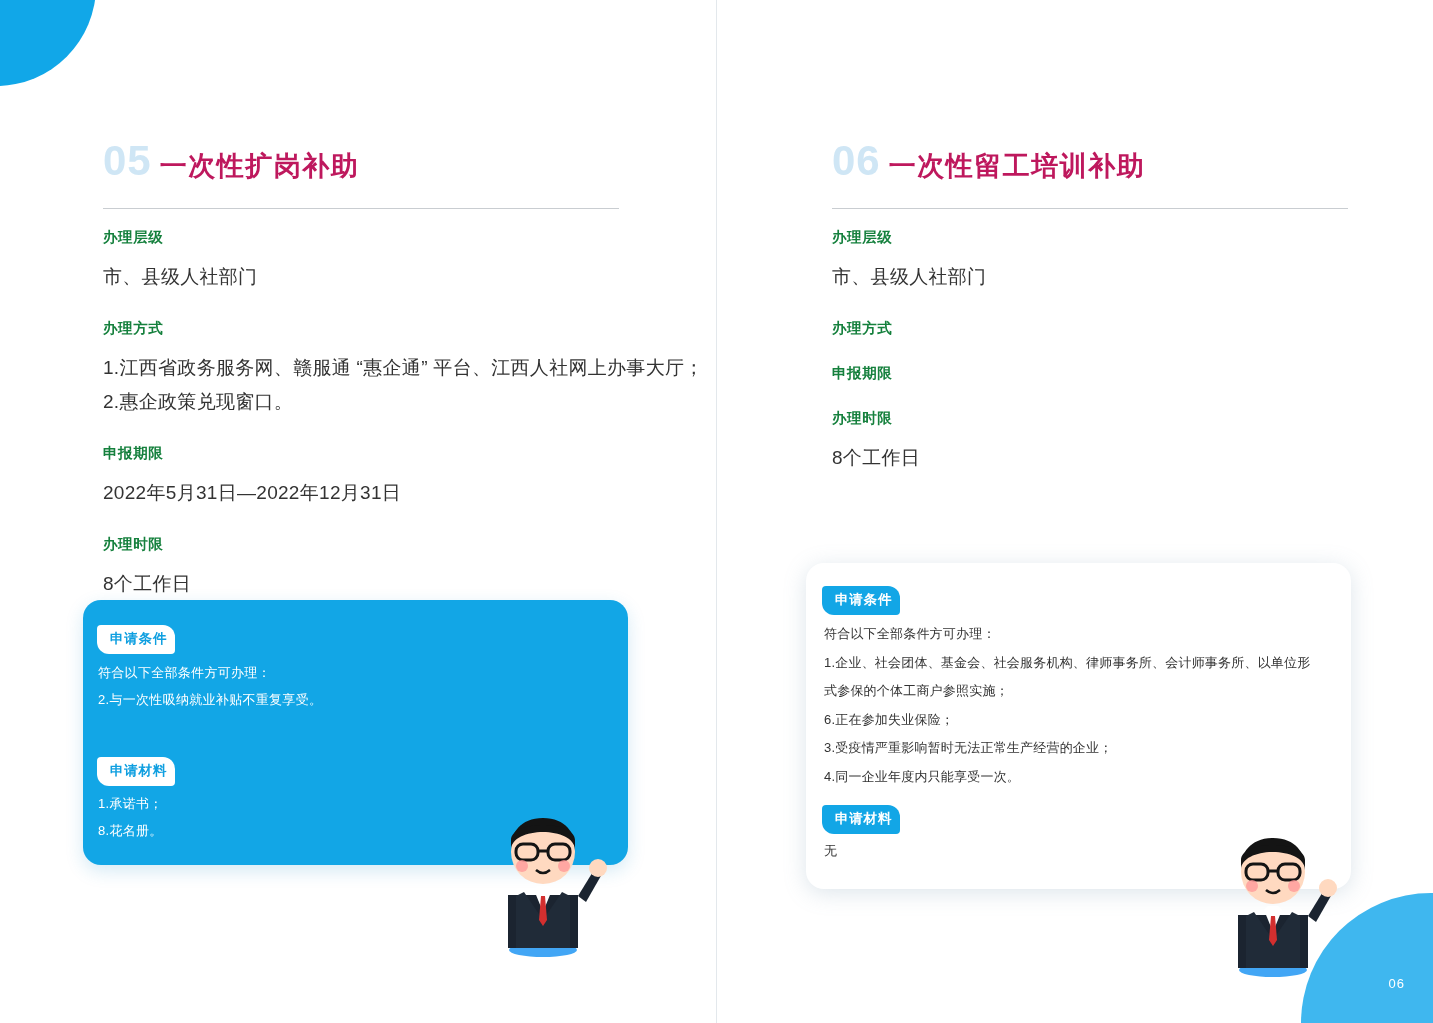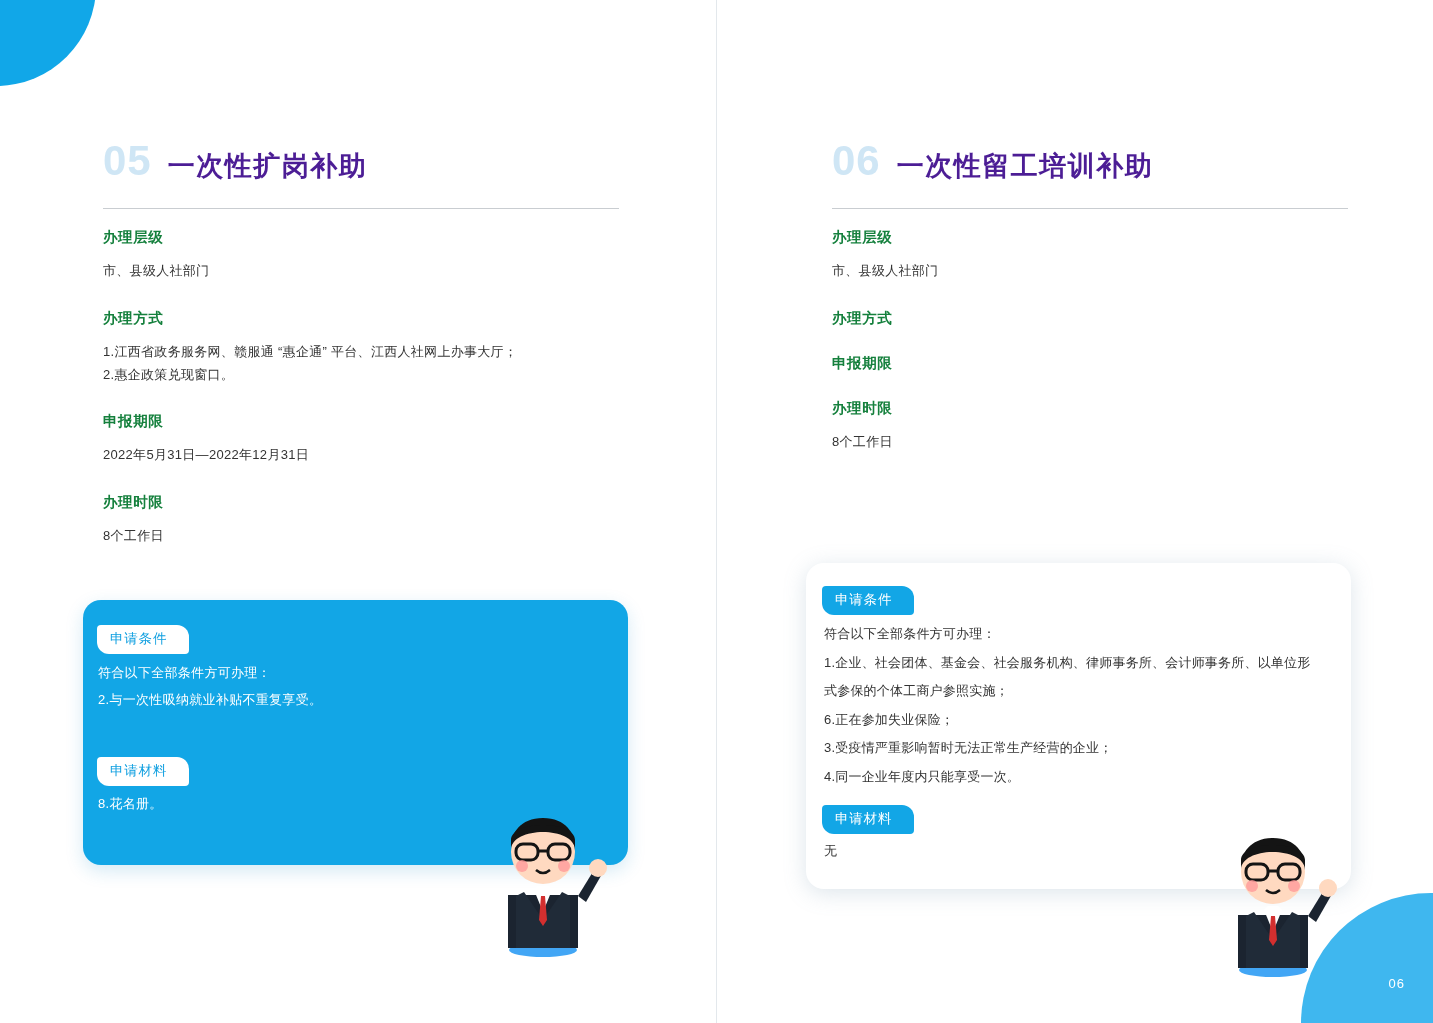--- a/index.html
+++ b/index.html
@@ -72,33 +72,33 @@
     position: absolute;
     left: 103px;
     top: 140px;
     width: 520px;
   }
   .col-right .section-head { left: 115px; }
 
   .head-row {
     display: flex;
     align-items: baseline;
-    gap: 16px;
+    gap: 8px;
   }
   .sec-num {
     font-size: 42px;
     font-weight: bold;
     color: #cfe6f5;
     letter-spacing: 1px;
     line-height: 1;
   }
   .sec-title {
     font-size: 27px;
     font-weight: bold;
-    color: #4c1d95;
+    color: #be185d;
     letter-spacing: 1.5px;
     line-height: 1;
   }
   .head-rule {
     margin-top: 26px;
     border-bottom: 1px solid #c9cdd1;
     width: 516px;
   }
 
   .fields {
@@ -113,21 +113,21 @@
   .field { margin-bottom: 26px; }
   .field-label {
     color: #15803d;
     font-size: 14.5px;
     font-weight: bold;
     letter-spacing: 0.6px;
     margin-bottom: 13px;
   }
   .field-value {
     color: #333333;
-    font-size: 13px;
+    font-size: 19px;
     line-height: 1.75;
     letter-spacing: 0.3px;
     margin-top: 9px;
   }
   .field-value div { white-space: nowrap; }
 
   
   .card-blue {
     position: absolute;
     left: 83px;
@@ -147,23 +147,23 @@
     background: #ffffff;
     border-radius: 18px;
     box-shadow: 0 4px 22px rgba(120,150,175,0.25);
   }
 
   .tag {
     display: inline-block;
     background: #ffffff;
     color: #0f9fe0;
     font-size: 13.5px;
-    font-weight: normal;
+    font-weight: bold;
     letter-spacing: 0.8px;
-    padding: 5px 22px 6px 13px;
+    padding: 5px 8px 6px 13px;
     border-radius: 4px 12px 4px 12px;
   }
   .tag-blue {
     background: #12a6e6;
     color: #ffffff;
   }
 
   
   .mascot {
     position: absolute;
@@ -229,20 +229,21 @@
       <span>申请条件</span>
     </div>
     <div style="position:absolute;left:98px;top:660px;width:480px;color:#ffffff;font-size:13px;line-height:2.05;letter-spacing:0.3px;">
       <div>符合以下全部条件方可办理：</div>
       <div>2.与一次性吸纳就业补贴不重复享受。</div>
     </div>
     <div class="tag" style="position:absolute;left:97px;top:757px;">
       <span>申请材料</span>
     </div>
     <div style="position:absolute;left:98px;top:791px;width:420px;color:#ffffff;font-size:13px;line-height:2.05;letter-spacing:0.3px;">
+      <div>1.承诺书；</div>
       <div>8.花名册。</div>
     </div>
 
     <svg class="mascot left-m" viewBox="0 0 130 160">
       <ellipse cx="65" cy="150" rx="34" ry="7" fill="#2196f3" opacity="0.85"></ellipse>
       <path d="M30 95 L30 148 L100 148 L100 95 Z" fill="#1b2430"></path>
       <path d="M46 92 L65 120 L84 92 L92 96 L92 148 L38 148 L38 96 Z" fill="#202b38"></path>
       <path d="M56 90 L65 112 L74 90 L70 86 L60 86 Z" fill="#ffffff"></path>
       <path d="M63 96 L67 96 L69 120 L65 126 L61 120 Z" fill="#d32f2f"></path>
       <circle cx="65" cy="52" r="32" fill="#ffd9c0"></circle>

